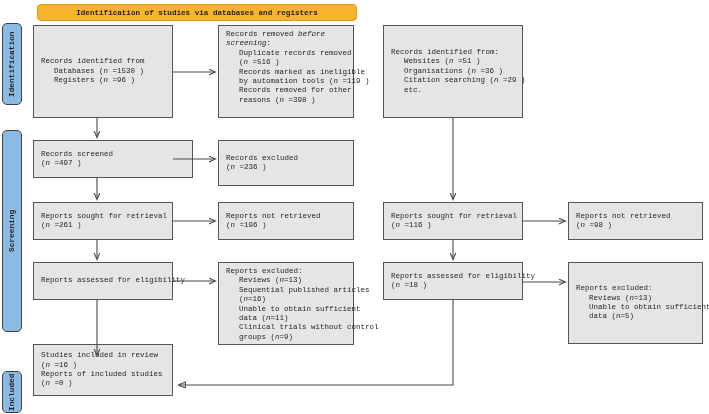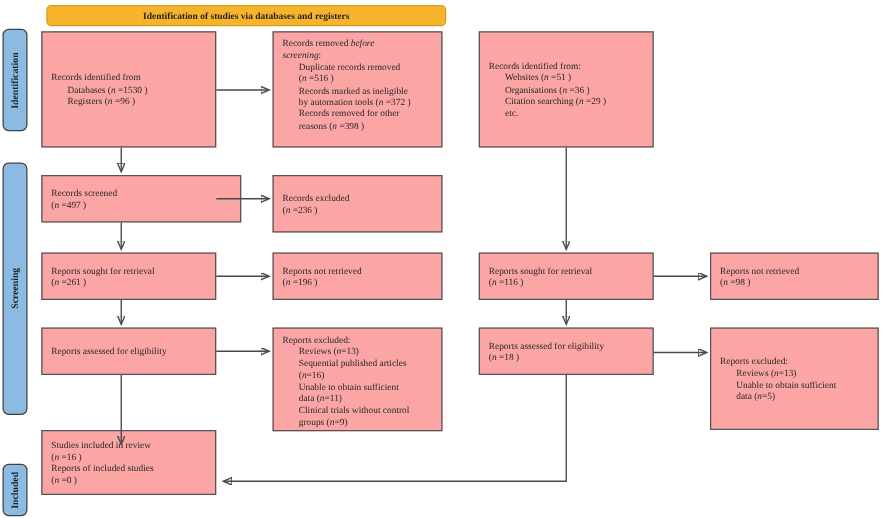--- a/index.html
+++ b/index.html
@@ -1,34 +1,34 @@
 <!DOCTYPE html>
 <html><head>
 <meta charset="utf-8">
 <style>
   html,body { margin:0; padding:0; background:#ffffff; }
   .canvas {
     position:relative; width:709px; height:414px; background:#ffffff;
-    font-family:Liberation Serif, serif; color:#262626; overflow:hidden;
+    font-family:Liberation Mono, monospace; color:#262626; overflow:hidden;
   }
   .banner {
     position:absolute; top:4px; height:17px; box-sizing:border-box;
     background:#F5B42C; border:1px solid #DA9B1D; border-radius:4px;
     display:flex; align-items:center; justify-content:center;
     font-weight:bold; font-size:7.6px; color:#1f1f1f;
   }
   .stage {
     position:absolute; left:2px; width:20px; box-sizing:border-box;
     background:#8BBBE2; border:1.2px solid #404040; border-radius:5px;
     display:flex; align-items:center; justify-content:center;
     font-weight:bold; font-size:7.8px; color:#1f1f1f;
     writing-mode:vertical-rl; transform:rotate(180deg);
   }
   .box {
-    position:absolute; box-sizing:border-box; background:#fca5a5;
+    position:absolute; box-sizing:border-box; background:#e5e5e5;
     border:1.4px solid #555557; font-size:7.5px; line-height:9.4px;
     display:flex; align-items:center;
   }
   .box.top { align-items:flex-start; }
   .box .lines { padding:2px 3px 2px 7px; width:100%; }
   .box.top .lines { padding-top:4px; }
   .line { white-space:nowrap; }
   .ind1 { padding-left:13px; }
   .it { font-style:italic; }
   svg.arrows { position:absolute; left:0; top:0; pointer-events:none; }
@@ -52,21 +52,21 @@
         <div class="line ind1"><span>Registers (</span><span class="it">n</span><span> =96 )</span></div>
       </div>
   </div>
   <div class="box top" style="left:218px; top:25px; width:136px; height:93px;">
     <div class="lines">
         <div class="line"><span>Records removed </span><span class="it">before</span></div>
         <div class="line"><span class="it">screening</span><span>:</span></div>
         <div class="line ind1"><span>Duplicate records removed</span></div>
         <div class="line ind1"><span>(</span><span class="it">n</span><span> =516 )</span></div>
         <div class="line ind1"><span>Records marked as ineligible</span></div>
-        <div class="line ind1"><span>by automation tools (</span><span class="it">n</span><span> =372 )</span></div>
+        <div class="line ind1"><span>by automation tools (</span><span class="it">n</span><span> =119 )</span></div>
         <div class="line ind1"><span>Records removed for other</span></div>
         <div class="line ind1"><span>reasons (</span><span class="it">n</span><span> =398 )</span></div>
       </div>
   </div>
   <div class="box" style="left:383px; top:25px; width:140px; height:93px;">
     <div class="lines">
         <div class="line"><span>Records identified from:</span></div>
         <div class="line ind1"><span>Websites (</span><span class="it">n</span><span> =51 )</span></div>
         <div class="line ind1"><span>Organisations (</span><span class="it">n</span><span> =36 )</span></div>
         <div class="line ind1"><span>Citation searching (</span><span class="it">n</span><span> =29 )</span></div>

